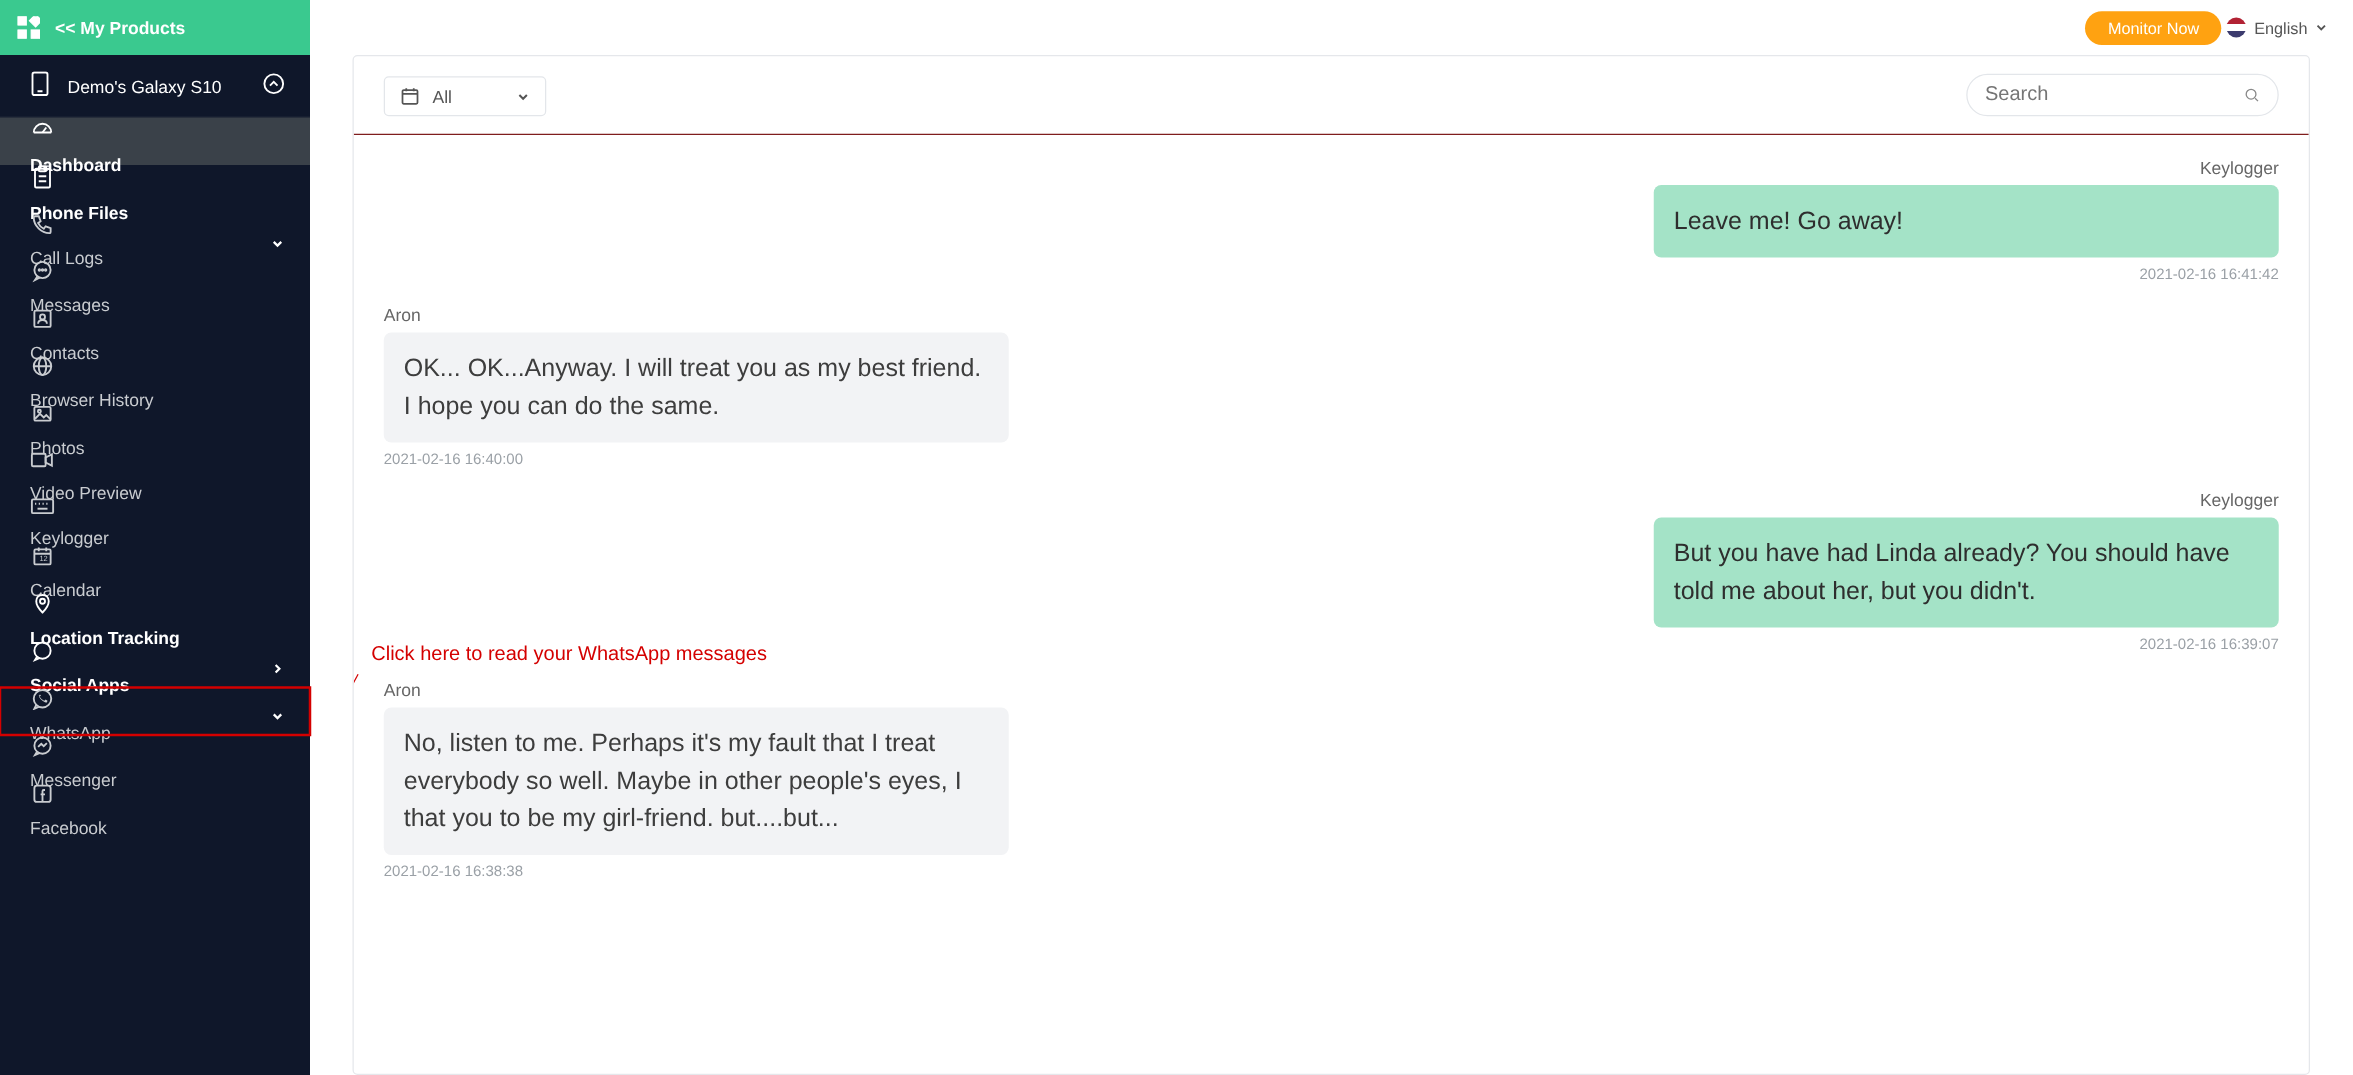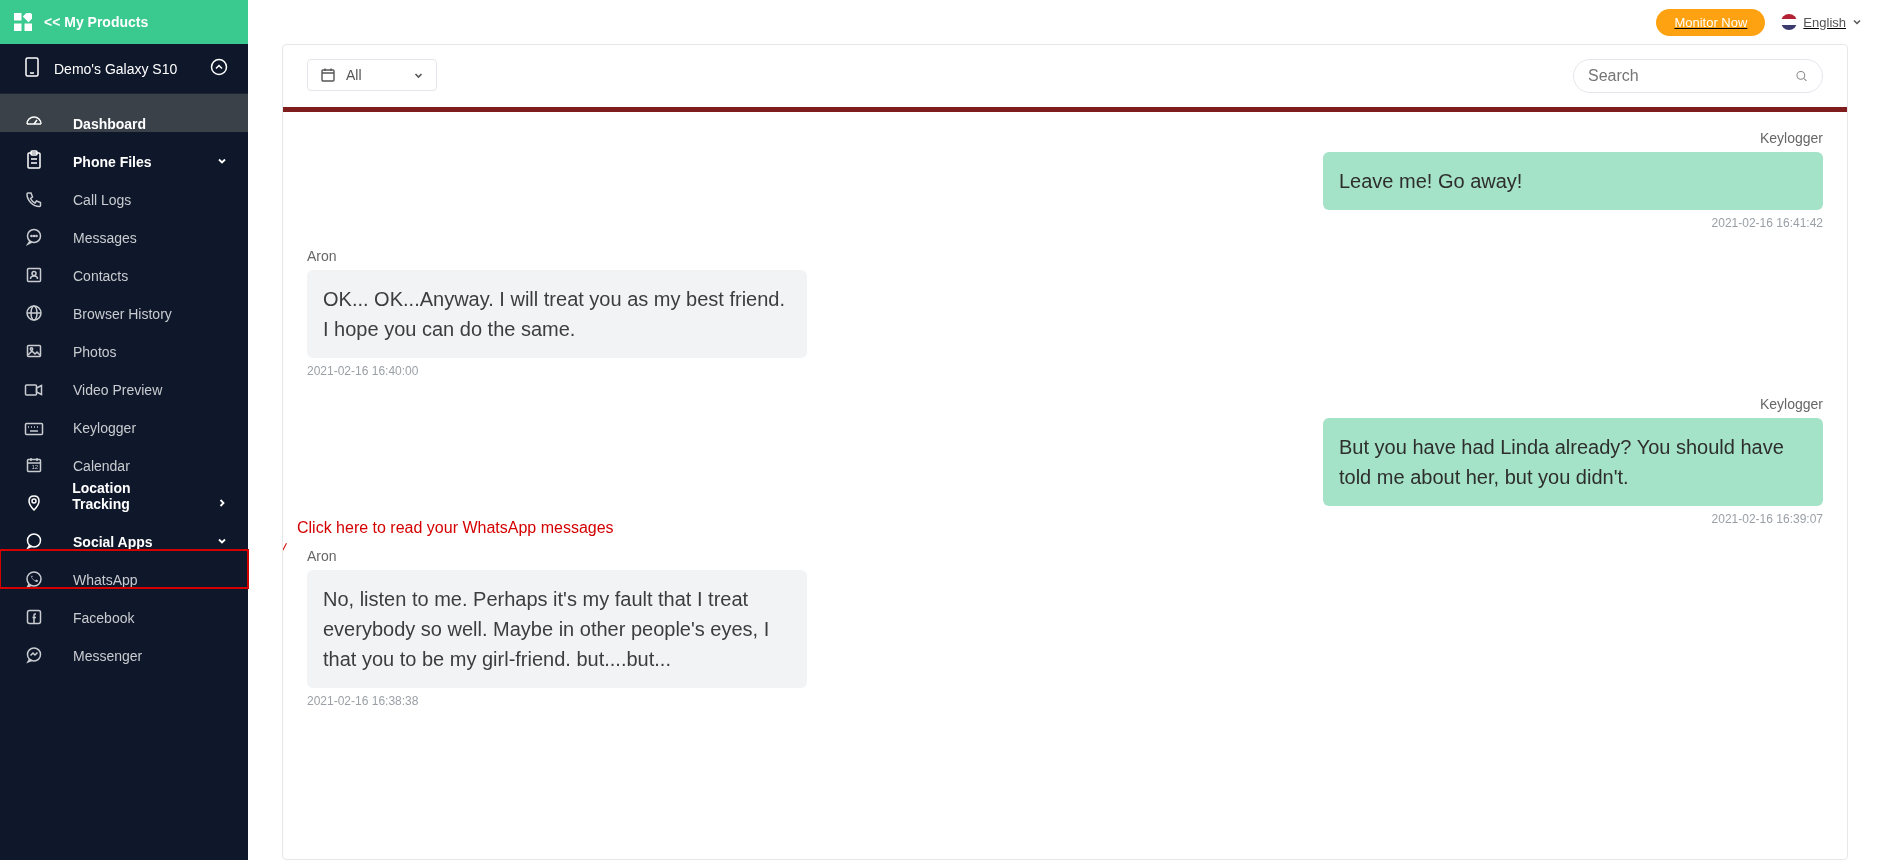--- a/index.html
+++ b/index.html
@@ -4,37 +4,37 @@
 <style>
 * { margin: 0; padding: 0; box-sizing: border-box; font-family: -apple-system, BlinkMacSystemFont, "Segoe UI", Arial, sans-serif; }
 body { display: flex; height: 860px; width: 1882px; overflow: hidden; background: #fff; }
 
 
 .sidebar { width: 248px; background: #0f172a; color: #c9ccd0; display: flex; flex-direction: column; flex-shrink: 0; }
 .sb-top { background: #3ac98f; height: 44px; display: flex; align-items: center; padding: 0 14px; color: #fff; font-weight: 600; font-size: 14px; gap: 12px; }
 .sb-logo { display: flex; align-items: center; }
 .sb-device { display: flex; align-items: center; padding: 0 20px 0 24px; height: 50px; font-size: 14px; color: #fff; font-weight: 500; justify-content: space-between; border-bottom: 1px solid rgba(255,255,255,0.05); }
 .sb-device-left { display: flex; align-items: center; gap: 14px; }
-.sb-item { display: flex; align-items: flex-end; padding: 0 20px 0 24px; height: 38px; font-size: 14px; gap: 29px; cursor: pointer; position: relative; }
+.sb-item { display: flex; align-items: flex-start; padding: 0 20px 0 24px; height: 38px; font-size: 14px; gap: 10px; cursor: pointer; position: relative; flex-direction: column; }
 .sb-item.bold { font-weight: 600; color: #fff; }
 .sb-item.active { background: #3a4149; color: #fff; font-weight: 600; }
 .sb-item .chev { margin-left: auto; }
 .sb-item .icon { width: 20px; display: flex; justify-content: center; align-items: center; }
 .sb-item.highlight { outline: 2px solid #d40000; outline-offset: -1px; }
 svg { stroke: currentColor; fill: none; }
 
 
 .main { flex: 1; display: flex; flex-direction: column; background: #fff; overflow: hidden; }
-.topbar { height: 44px; display: flex; align-items: center; justify-content: flex-end; padding: 0 20px 0 0; gap: 16px; text-decoration: underline; }
+.topbar { height: 44px; display: flex; align-items: center; justify-content: flex-end; padding: 0 20px 0 0; gap: 4px; }
 .monitor-btn { background: #ffa211; color: #fff; border: none; border-radius: 16px; padding: 6px 18px; font-size: 13px; font-weight: 500; cursor: pointer; }
 .lang { display: flex; align-items: center; gap: 6px; font-size: 13px; color: #555; cursor: pointer; }
 .flag { width: 16px; height: 16px; border-radius: 50%; background: linear-gradient(180deg,#b22234 0 33%,#fff 33% 66%,#3c3b6e 66% 100%); }
 
 .content { margin: 0 34px 0 34px; border: 1px solid #e5e7eb; border-radius: 4px; overflow: hidden; display: flex; flex-direction: column; flex: 1; }
-.content-head { display: flex; align-items: flex-start; padding: 14px 24px; border-bottom: 5px solid #7f1d1d; gap: 16px; }
+.content-head { display: flex; align-items: flex-end; padding: 14px 24px; border-bottom: 1px solid #7f1d1d; gap: 16px; }
 .filter { display: flex; align-items: center; gap: 10px; border: 1px solid #e3e6ea; border-radius: 4px; padding: 7px 12px; font-size: 14px; color: #555; cursor: pointer; min-width: 130px; }
 .search-wrap { margin-left: auto; display: flex; align-items: center; border: 1px solid #e3e6ea; border-radius: 20px; padding: 6px 14px; width: 250px; }
 .search-wrap input { border: none; outline: none; flex: 1; font-size: 16px; color: #555; }
 
 .chat { flex: 1; overflow-y: auto; padding: 18px 24px 30px 24px; position: relative; }
 .msg-group { margin-bottom: 18px; }
 .sender-name { font-size: 14px; color: #666; margin-bottom: 6px; }
 .sender-right { text-align: right; }
 .bubble { padding: 14px 16px; border-radius: 6px; font-size: 20px; line-height: 1.5; max-width: 500px; }
 .bubble-right { background: #a4e3c7; color: #2e2e2e; margin-left: auto; }
@@ -237,36 +237,36 @@
           <path d="M4 14 L2.5 17 L6 15.5"></path>
           <path d="M6.5 6.5 C6.5 6.5 7 8 8 9 C9 10 10.5 10.5 10.5 10.5 L11.5 9.5 L13 10.5 L12.5 12 C11 12 7 10 6 6.5 L7 5.5 L8 7 Z" fill="currentColor" stroke="none"></path>
         </svg>
     </span>
     <span>WhatsApp</span>
   </div>
 
   <div class="sb-item">
     <span class="icon">
       <svg width="18" height="18" viewBox="0 0 18 18" stroke-width="1.5">
-          <rect x="2.5" y="2.5" width="13" height="13" rx="2"></rect>
-          <path d="M11 6 L10 6 C9.5 6 9 6.5 9 7 L9 15.5 M7.5 9.5 L11 9.5"></path>
-        </svg>
-    </span>
-    <span>Facebook</span>
-  </div>
-
-  <div class="sb-item">
-    <span class="icon">
-      <svg width="18" height="18" viewBox="0 0 18 18" stroke-width="1.5">
           <circle cx="9" cy="8.5" r="6.5"></circle>
           <path d="M4.5 13.5 L3 16 L7 14.3"></path>
           <polyline points="5.5 9.5 8 7 10 9 12.5 6.5"></polyline>
         </svg>
     </span>
     <span>Messenger</span>
+  </div>
+
+  <div class="sb-item">
+    <span class="icon">
+      <svg width="18" height="18" viewBox="0 0 18 18" stroke-width="1.5">
+          <rect x="2.5" y="2.5" width="13" height="13" rx="2"></rect>
+          <path d="M11 6 L10 6 C9.5 6 9 6.5 9 7 L9 15.5 M7.5 9.5 L11 9.5"></path>
+        </svg>
+    </span>
+    <span>Facebook</span>
   </div>
 </div>
 
 <div class="main">
   <div class="topbar">
     <button class="monitor-btn">Monitor Now</button>
     <div class="lang">
       <span class="flag"></span>
       <span>English</span>
       <svg width="10" height="10" viewBox="0 0 10 10" stroke-width="1.5">

